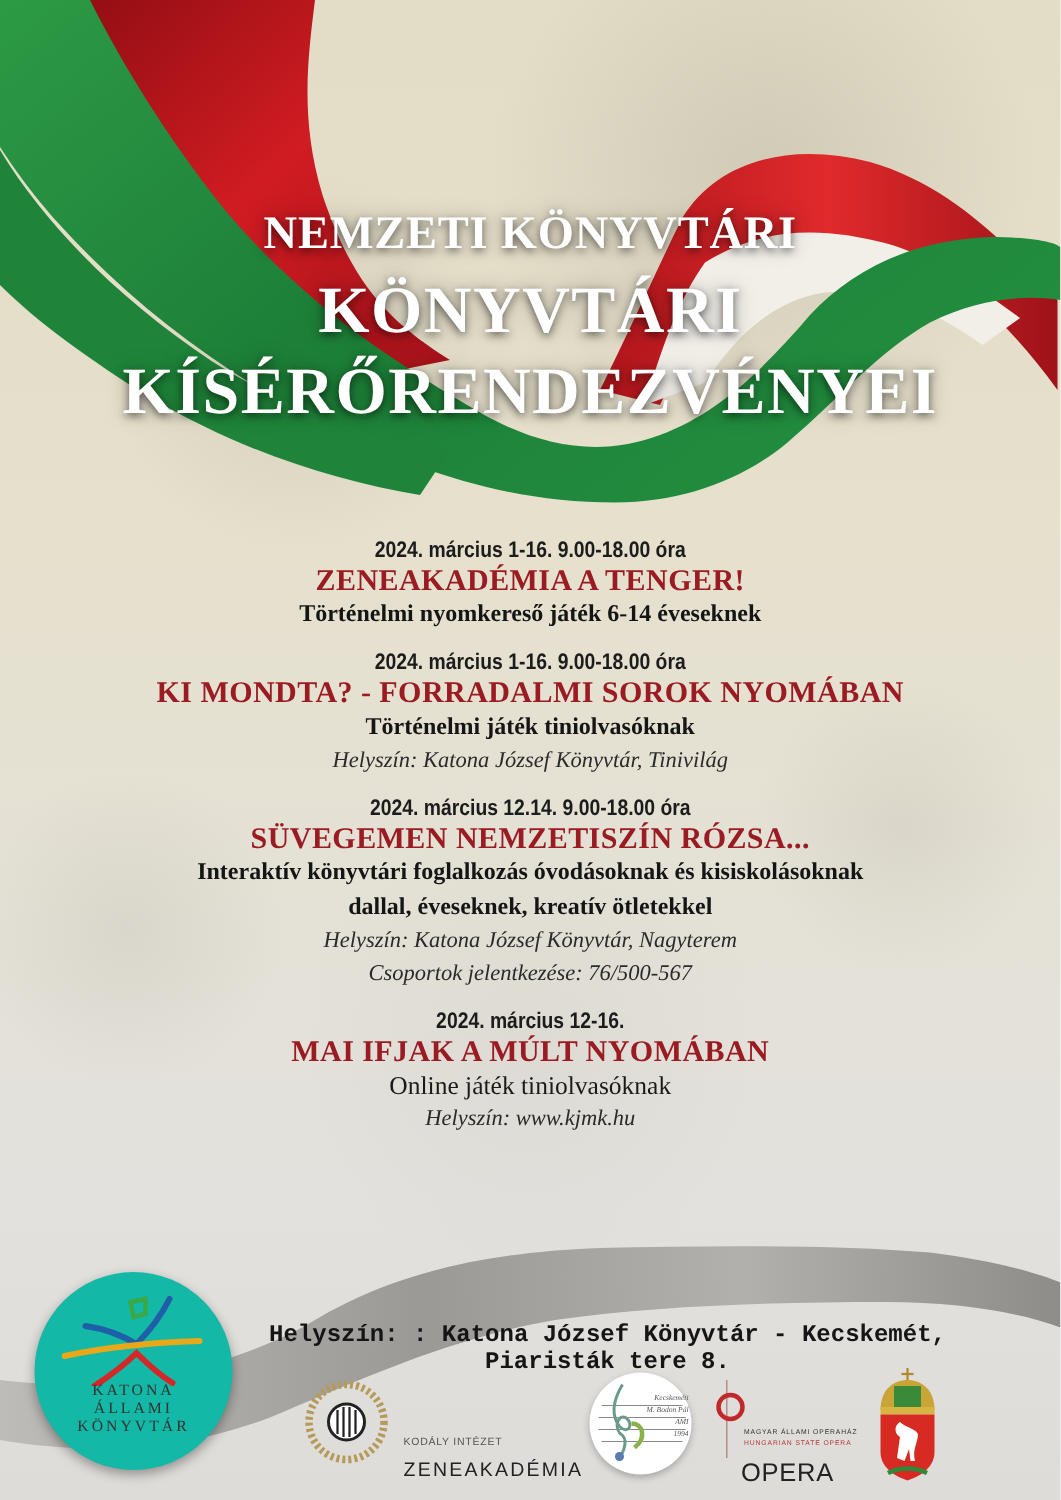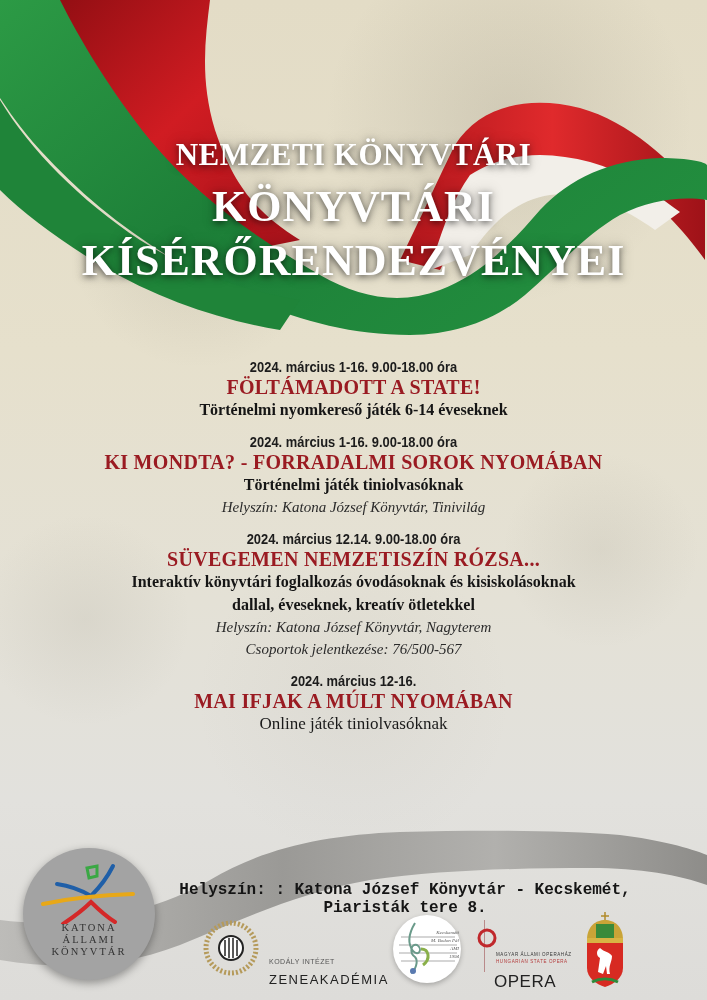--- a/index.html
+++ b/index.html
@@ -40,21 +40,21 @@
   .ev-sub-plain { font-size: 17px; line-height: 23px; color: #1a1a1a; }
   .ev-loc { font-style: italic; font-size: 15px; line-height: 22px; color: #2a2a2a; }
 
   .address {
     position: absolute; left: 160px; width: 490px; top: 881px; text-align: center;
     font-weight: bold; font-size: 16px; color: #151515; font-family: Liberation Mono, monospace;
   }
 
   .kjk-logo {
     position: absolute; left: 23px; top: 848px; width: 132px; height: 132px;
-    border-radius: 50%; background: #a3a3a3; box-shadow: 0 3px 8px rgba(0,0,0,0.35);
+    border-radius: 50%; background: #14b8a6; box-shadow: 0 3px 8px rgba(0,0,0,0.35);
   }
   .kjk-logo svg { position: absolute; left: 18px; top: 14px; }
   .kjk-text {
     position: absolute; left: 0; width: 132px; top: 74px; text-align: center;
     font-size: 10.5px; line-height: 12px; letter-spacing: 2px; color: #333;
   }
 
   .zene { position: absolute; left: 203px; top: 920px; width: 180px; height: 56px; }
   .zene-name {
     position: absolute; left: 66px; top: 20px;
@@ -126,41 +126,42 @@
 
 <div class="title-block">
   <div class="title-1">NEMZETI KÖNYVTÁRI</div>
   <div class="title-2">KÖNYVTÁRI</div>
   <div class="title-3">KÍSÉRŐRENDEZVÉNYEI</div>
 </div>
 
 <div class="events">
   <div class="event">
     <div class="ev-date">2024. március 1-16. 9.00-18.00 óra</div>
-    <div class="ev-title">FÖLTÁMADOTT A STATE!</div>
+    <div class="ev-title">ZENEAKADÉMIA A TENGER!</div>
     <div class="ev-sub">Történelmi nyomkereső játék 6-14 éveseknek</div>
   </div>
   <div class="event">
     <div class="ev-date">2024. március 1-16. 9.00-18.00 óra</div>
     <div class="ev-title">KI MONDTA? - FORRADALMI SOROK NYOMÁBAN</div>
     <div class="ev-sub">Történelmi játék tiniolvasóknak</div>
     <div class="ev-loc">Helyszín: Katona József Könyvtár, Tinivilág</div>
   </div>
   <div class="event">
     <div class="ev-date">2024. március 12.14. 9.00-18.00 óra</div>
     <div class="ev-title">SÜVEGEMEN NEMZETISZÍN RÓZSA...</div>
     <div class="ev-sub">Interaktív könyvtári foglalkozás óvodásoknak és kisiskolásoknak</div>
     <div class="ev-sub">dallal, éveseknek, kreatív ötletekkel</div>
     <div class="ev-loc">Helyszín: Katona József Könyvtár, Nagyterem</div>
     <div class="ev-loc">Csoportok jelentkezése: 76/500-567</div>
   </div>
   <div class="event">
     <div class="ev-date">2024. március 12-16.</div>
     <div class="ev-title">MAI IFJAK A MÚLT NYOMÁBAN</div>
     <div class="ev-sub-plain">Online játék tiniolvasóknak</div>
+    <div class="ev-loc">Helyszín: www.kjmk.hu</div>
   </div>
 </div>
 
 <svg class="ribbon-svg" width="707" height="200" viewBox="0 0 707 200">
   <defs>
     <linearGradient id="gGrey" x1="0" y1="0" x2="1" y2="0">
       <stop offset="0" stop-color="#b7b6b3"></stop>
       <stop offset="0.4" stop-color="#8e8d8a"></stop>
       <stop offset="0.7" stop-color="#a9a8a5"></stop>
       <stop offset="1" stop-color="#7f7e7b"></stop>

